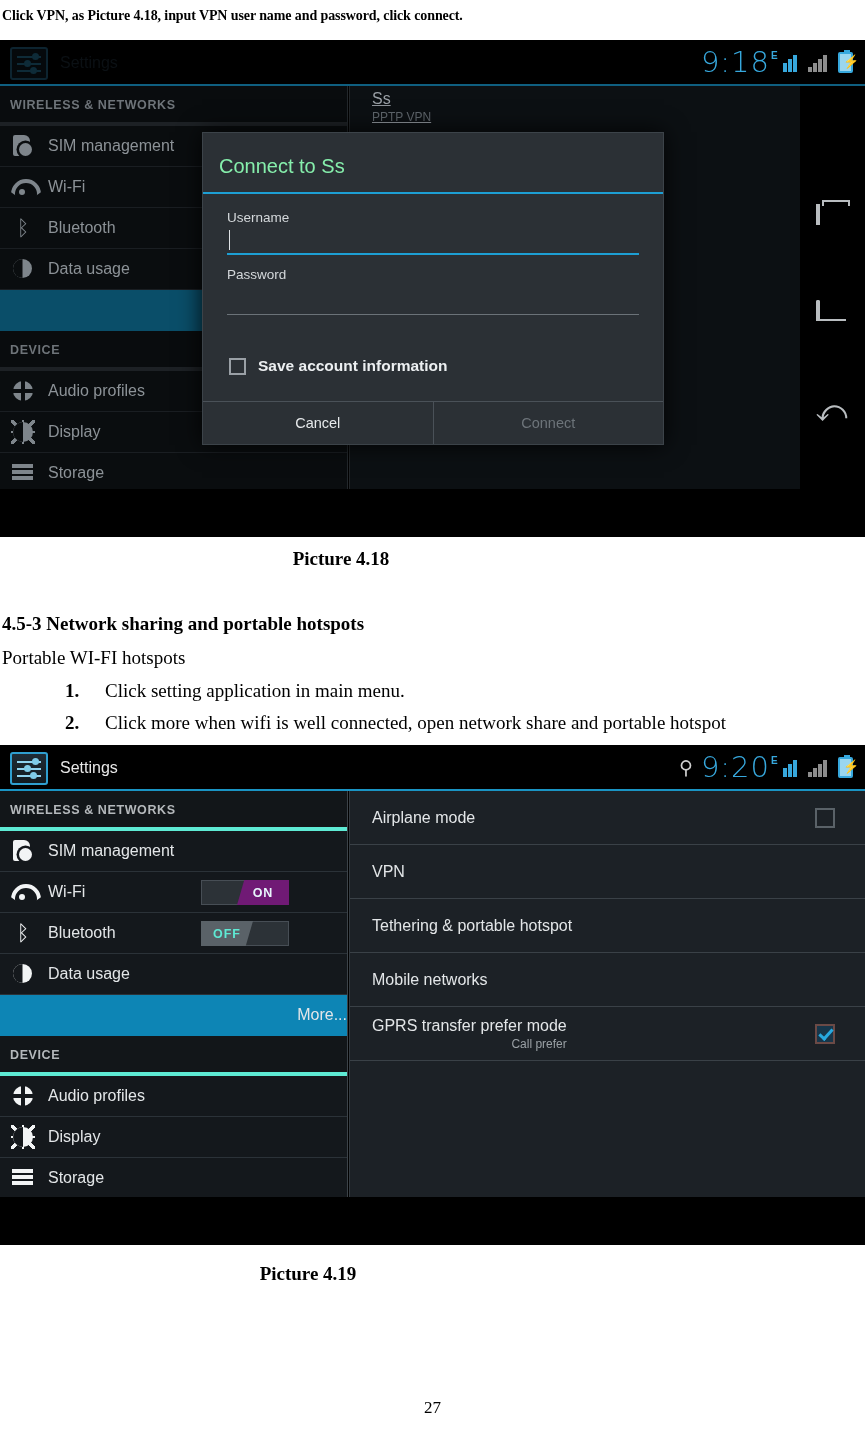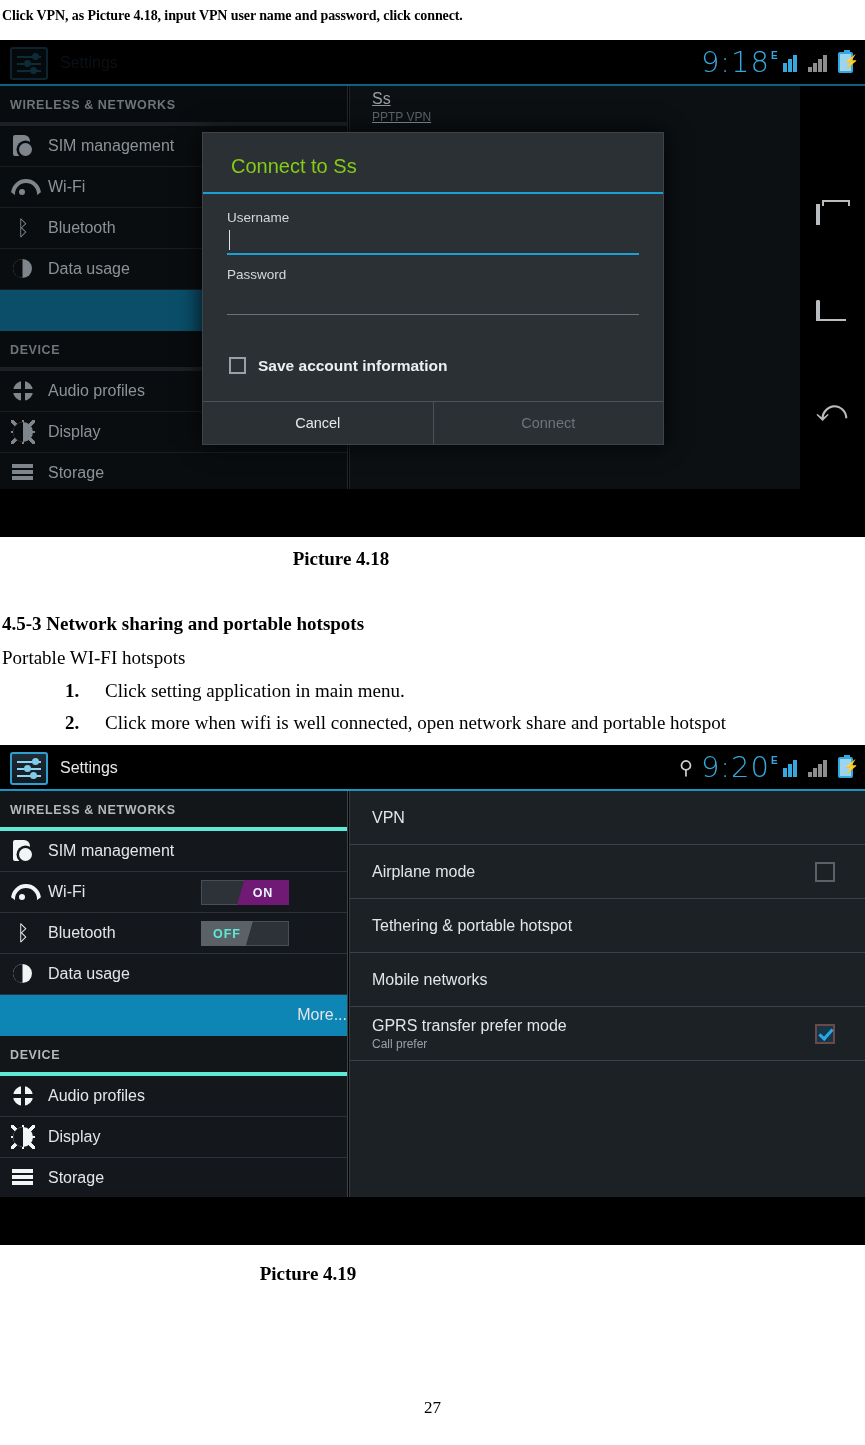--- a/index.html
+++ b/index.html
@@ -307,21 +307,21 @@
     display: flex;
     align-items: center;
     padding: 0 22px;
     border-bottom: 1px solid #3a4147;
     color: #e3e6e8;
     font-size: 16px;
     position: relative;
     box-sizing: border-box;
   }
   .panel-row .pr-main { display: flex; flex-direction: column; gap: 2px; }
-  .panel-row .pr-sub { color: #9aa0a5; font-size: 12px; }
+  .panel-row .pr-sub { color: #9aa0a5; font-size: 12px; text-align: right; }
   .chk {
     position: absolute;
     right: 30px;
     width: 20px; height: 20px;
     border: 2px solid #5a6268;
     box-sizing: border-box;
     background: transparent;
   }
   .chk.checked {
     border-color: #6b4a46;
@@ -417,23 +417,23 @@
     position: absolute;
     left: 202px; top: 92px;
     width: 462px;
     background: #2b3035;
     border: 1px solid #3c4349;
     box-shadow: 0 0 22px rgba(0,0,0,0.85);
     z-index: 5;
     box-sizing: border-box;
   }
   .dlg-title {
-    color: #84cc16;
+    color: #86efac;
     font-size: 20px;
-    padding: 22px 24px 14px 28px;
+    padding: 22px 24px 14px 16px;
     border-bottom: 2px solid #1d9fd4;
   }
   .dlg-body { padding: 16px 24px 10px 24px; }
   .dlg-flabel {
     color: #d4d8db;
     font-size: 13.5px;
     margin-bottom: 2px;
   }
   .dlg-input {
     height: 26px;
@@ -447,21 +447,21 @@
     width: 1px; height: 20px;
     background: #dfe3e6;
   }
   .dlg-input.plain {
     border-bottom: 1px solid #6b7278;
     height: 30px;
     margin-bottom: 14px;
   }
   .dlg-check {
     display: flex;
-    align-items: flex-start;
+    align-items: flex-end;
     gap: 12px;
     padding: 2px 0 16px 2px;
     margin-top: 40px;
   }
   .dlg-check .box {
     width: 17px; height: 17px;
     border: 2px solid #9aa0a6;
     box-sizing: border-box;
   }
   .dlg-check .lbl {
@@ -885,28 +885,28 @@
               <i></i>
             </span>
           </span>
         <span class="nav-label">Storage</span>
       </div>
     </div>
 
     <div class="panel">
       <div class="panel-row">
         <span class="pr-main">
-          <span>VPN</span>
-        </span>
+          <span>Airplane mode</span>
+        </span>
+        <span class="chk"></span>
       </div>
       <div class="panel-row">
         <span class="pr-main">
-          <span>Airplane mode</span>
-        </span>
-        <span class="chk"></span>
+          <span>VPN</span>
+        </span>
       </div>
       <div class="panel-row">
         <span class="pr-main">
           <span>Tethering &amp; portable hotspot</span>
         </span>
       </div>
       <div class="panel-row">
         <span class="pr-main">
           <span>Mobile networks</span>
         </span>

